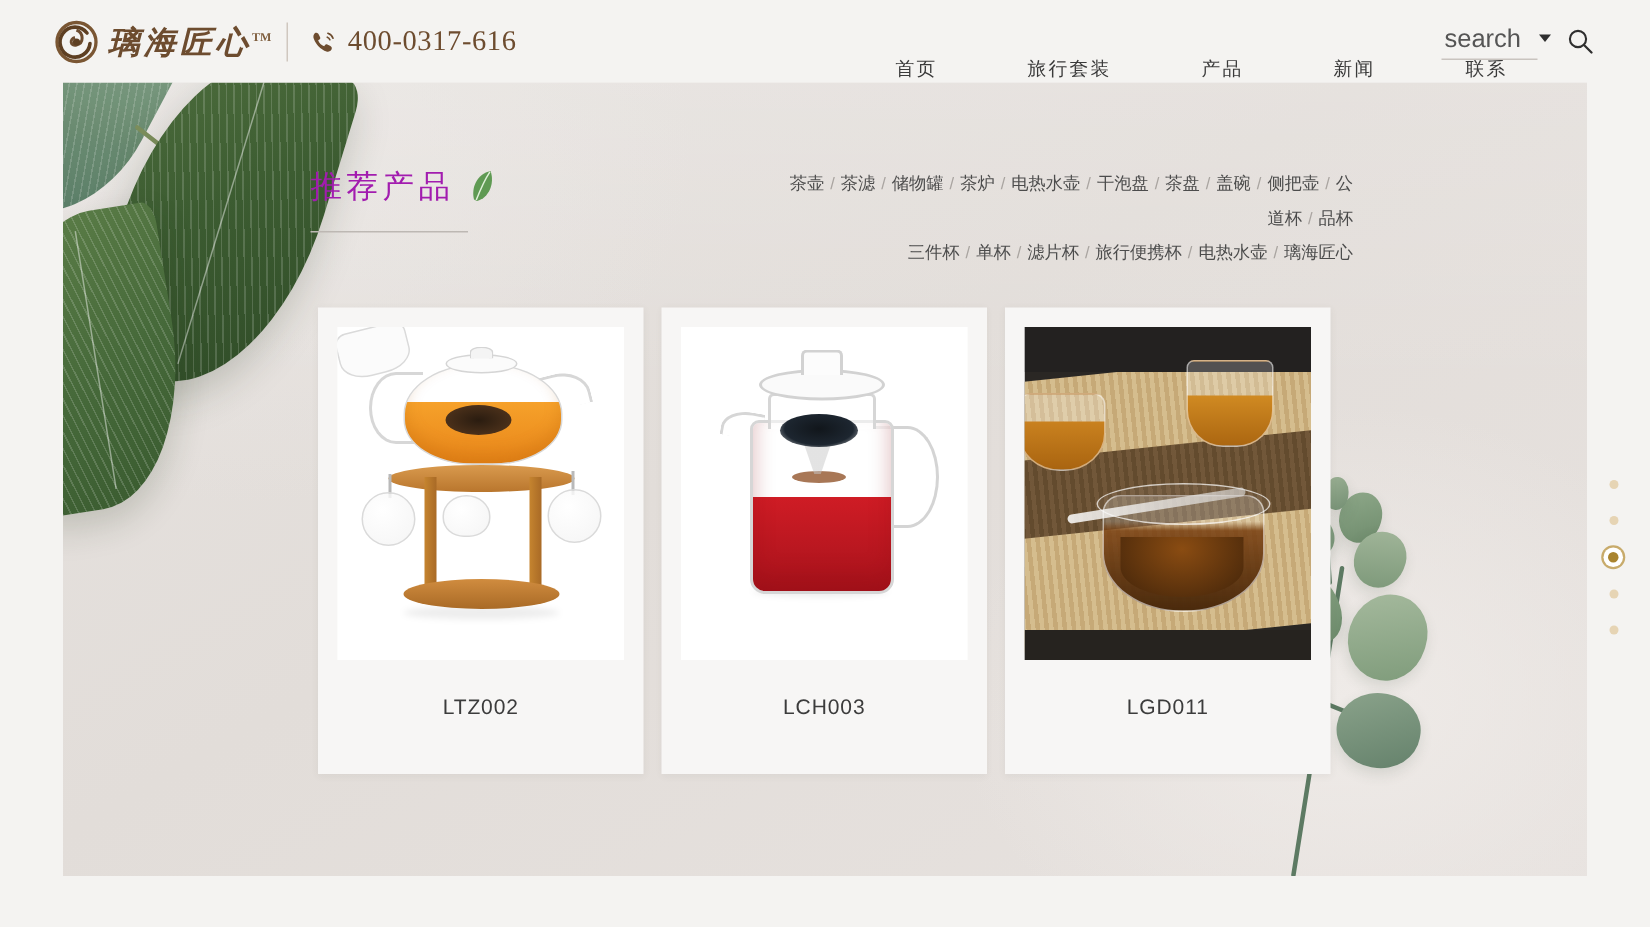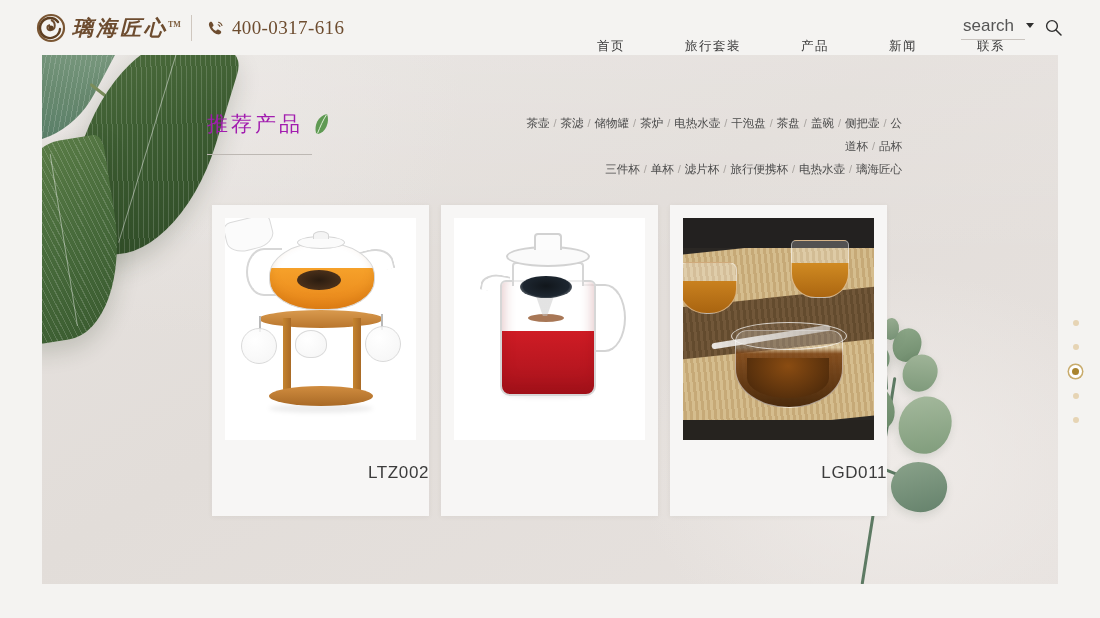--- a/index.html
+++ b/index.html
@@ -83,21 +83,21 @@
   .cats{position:absolute;left:480px;top:56px;width:380px;text-align:right;line-height:22px;}
   .cats a{font-size:11.5px;color:#4c4c4c;text-decoration:none;}
   .cats .sep{font-size:11px;color:#a9a4a0;margin:0 4px;}
 
   
   .cards{position:absolute;left:170px;top:150px;display:flex;}
   .card{width:217px;height:311px;background:#f7f6f5;margin-right:12px;position:relative;
     box-shadow:0 1px 5px rgba(90,80,70,.07);}
   .card:last-child{margin-right:0;text-decoration:underline;}
   .card-img{position:absolute;left:13px;top:13px;width:191px;height:222px;background:#fff;overflow:hidden;}
-  .card-name{position:absolute;left:0;right:0;top:258px;text-align:right;font-size:17px;color:#3c3c3c;letter-spacing:.6px;}
+  .card-name{position:absolute;left:0;right:0;top:258px;text-align:center;font-size:14px;color:#3c3c3c;letter-spacing:.6px;}
 
   
   .p1{position:absolute;inset:0;background:#fff;}
   .p1 .pot{position:absolute;left:44px;top:24px;width:104px;height:66px;border-radius:50% 50% 44% 44%;
     background:linear-gradient(180deg,rgba(255,255,255,.9) 0 38%,#f6a12a 38%,#e8861a 100%);
     border:1.5px solid #d8d8d8;box-shadow:inset 0 -6px 10px rgba(180,90,0,.25);}
   .p1 .pot-lid{position:absolute;left:72px;top:18px;width:46px;height:11px;border-radius:50%;
     background:#fbfbfb;border:1.5px solid #d5d5d5;}
   .p1 .pot-knob{position:absolute;left:88px;top:13px;width:14px;height:7px;border-radius:50% 50% 0 0;
     background:#f4f4f4;border:1.5px solid #d5d5d5;border-bottom:none;}
@@ -314,20 +314,21 @@
               <div class="spout"></div>
             <div class="body"></div>
             <div class="ring"></div>
               <div class="filter"></div>
             <div class="neck"></div>
               <div class="leaves"></div>
             <div class="lid"></div>
               <div class="knob"></div>
           </div>
         </div>
+        <div class="card-name">LCH003</div>
       </div>
 
       <div class="card">
         <div class="card-img">
           <div class="p3-ph">
             <div class="mat"></div>
             <div class="mat-dark"></div>
             <div class="topband" style="position:absolute;left:0;top:0;width:100%;height:30px;background:#232120;"></div>
             <div class="botband" style="position:absolute;left:0;bottom:0;width:100%;height:20px;background:#26231f;"></div>
             <div class="cupA"></div>

